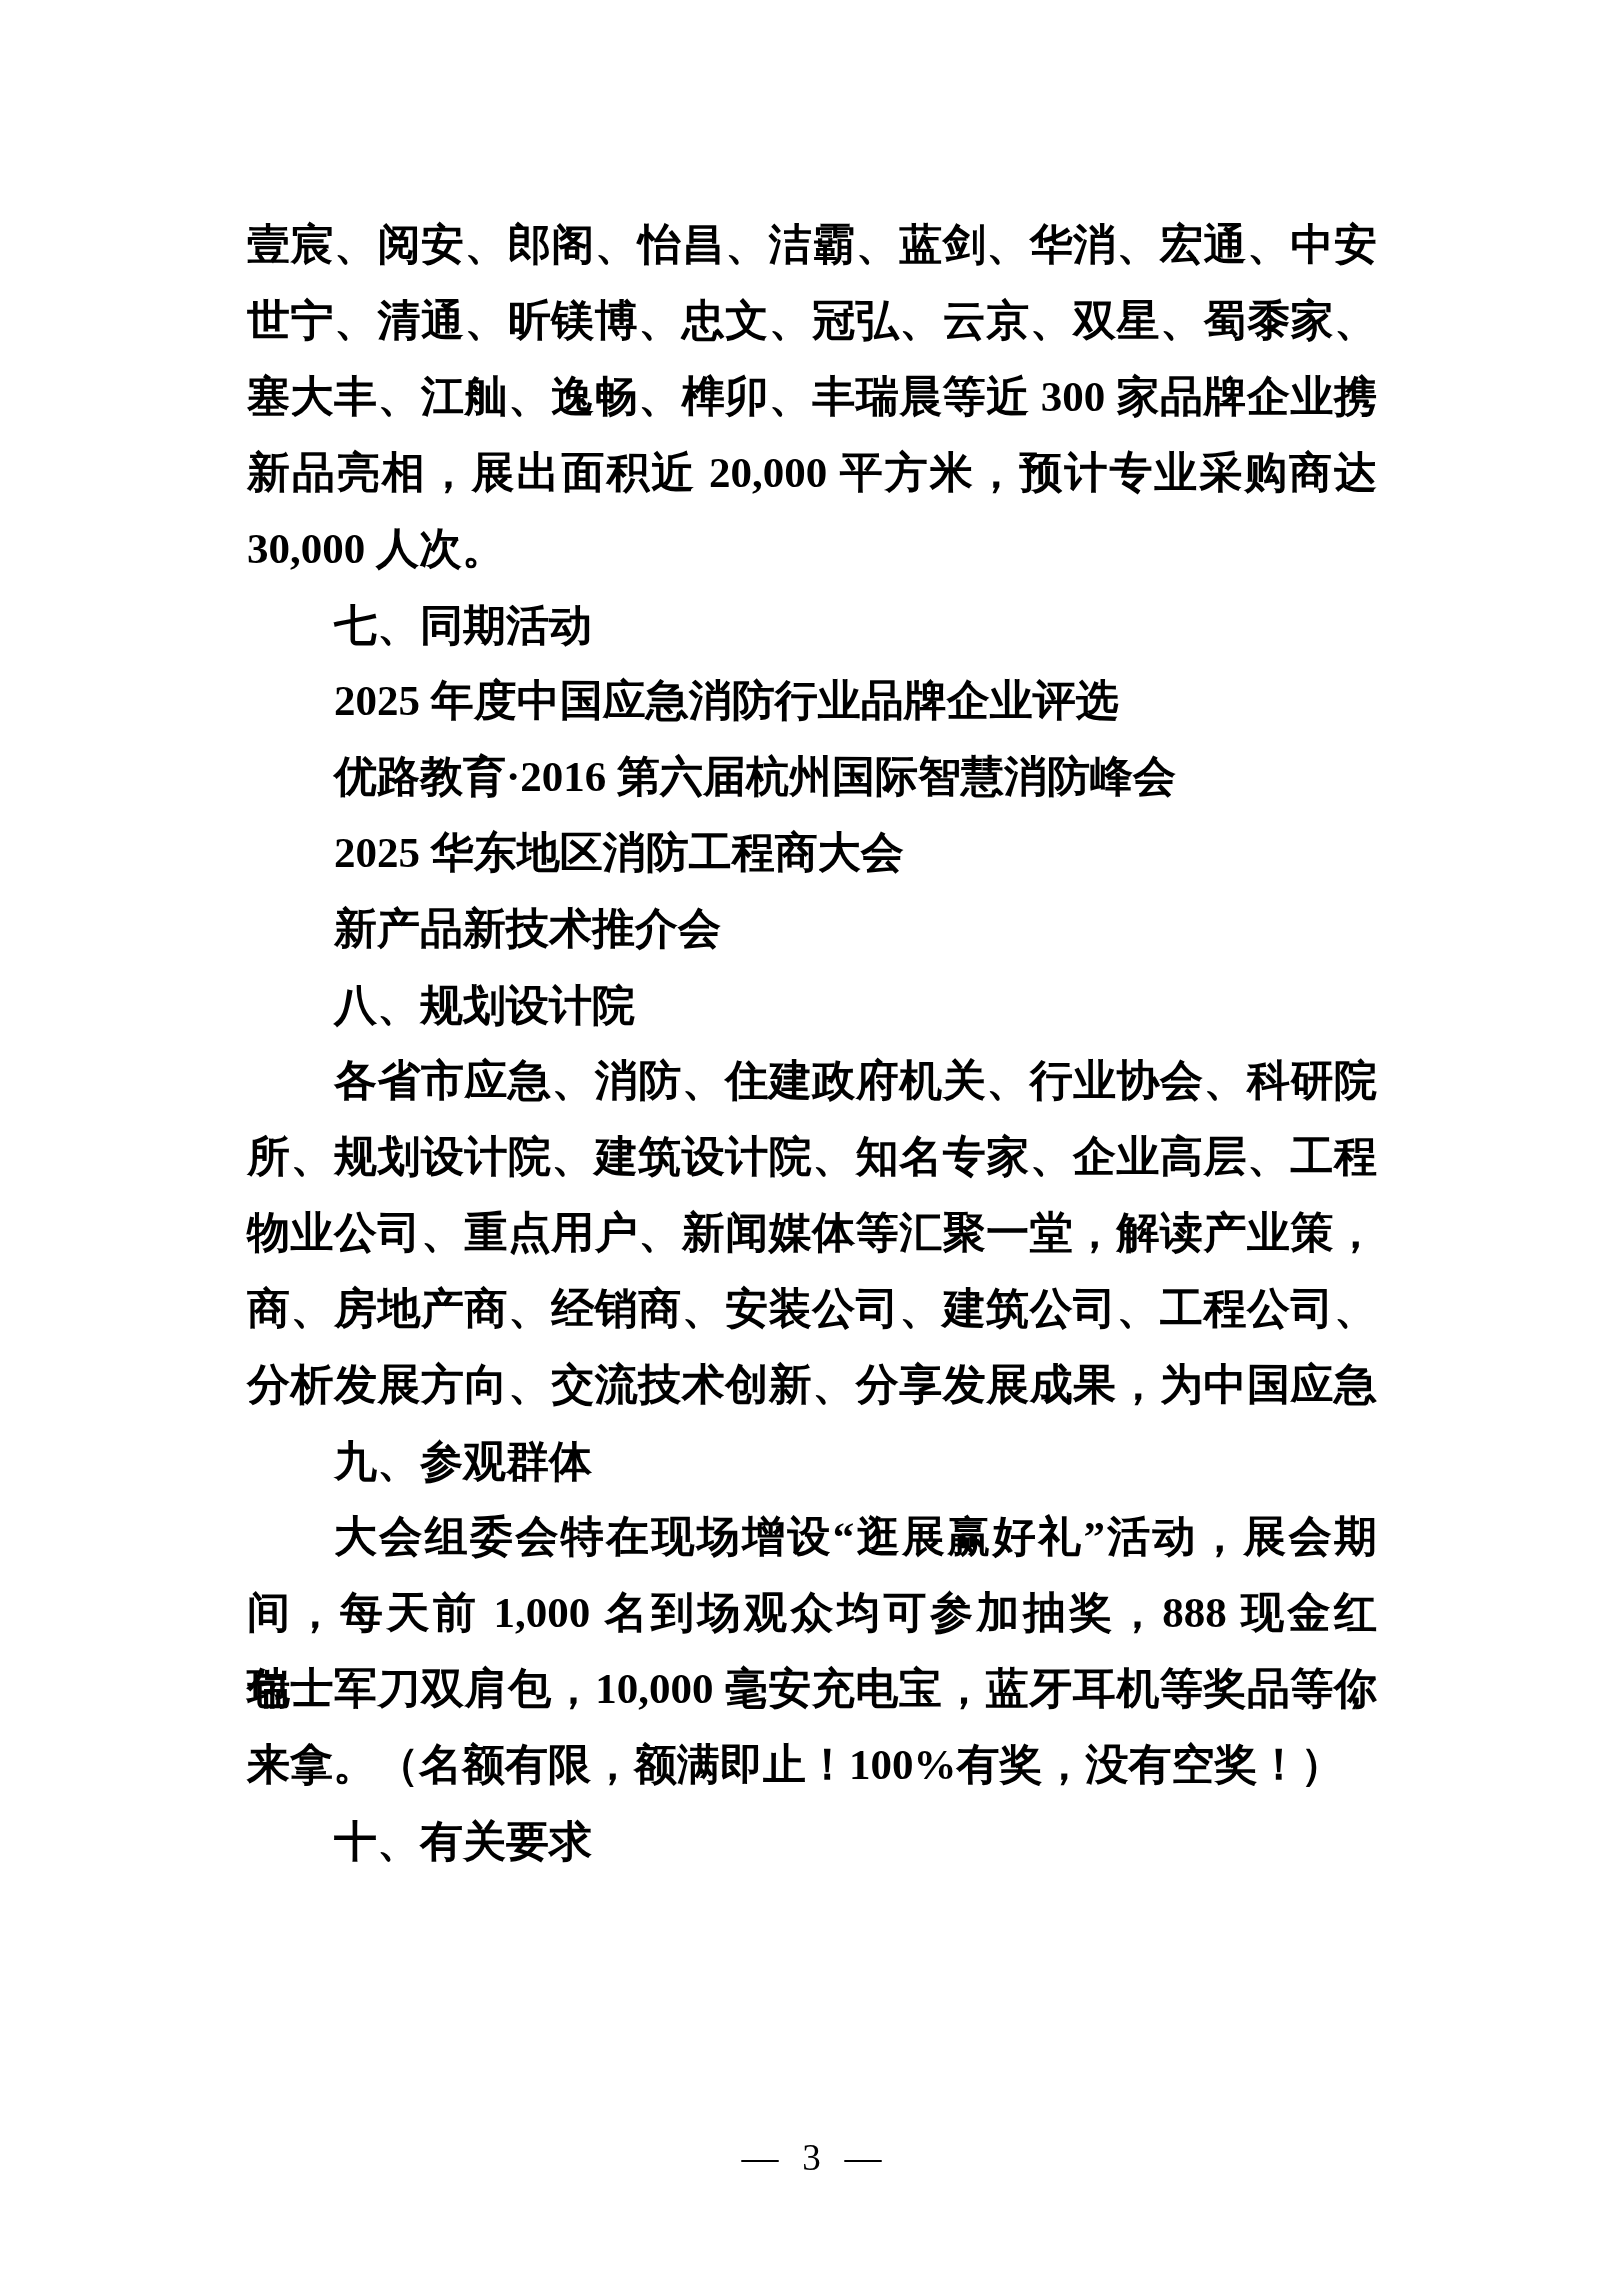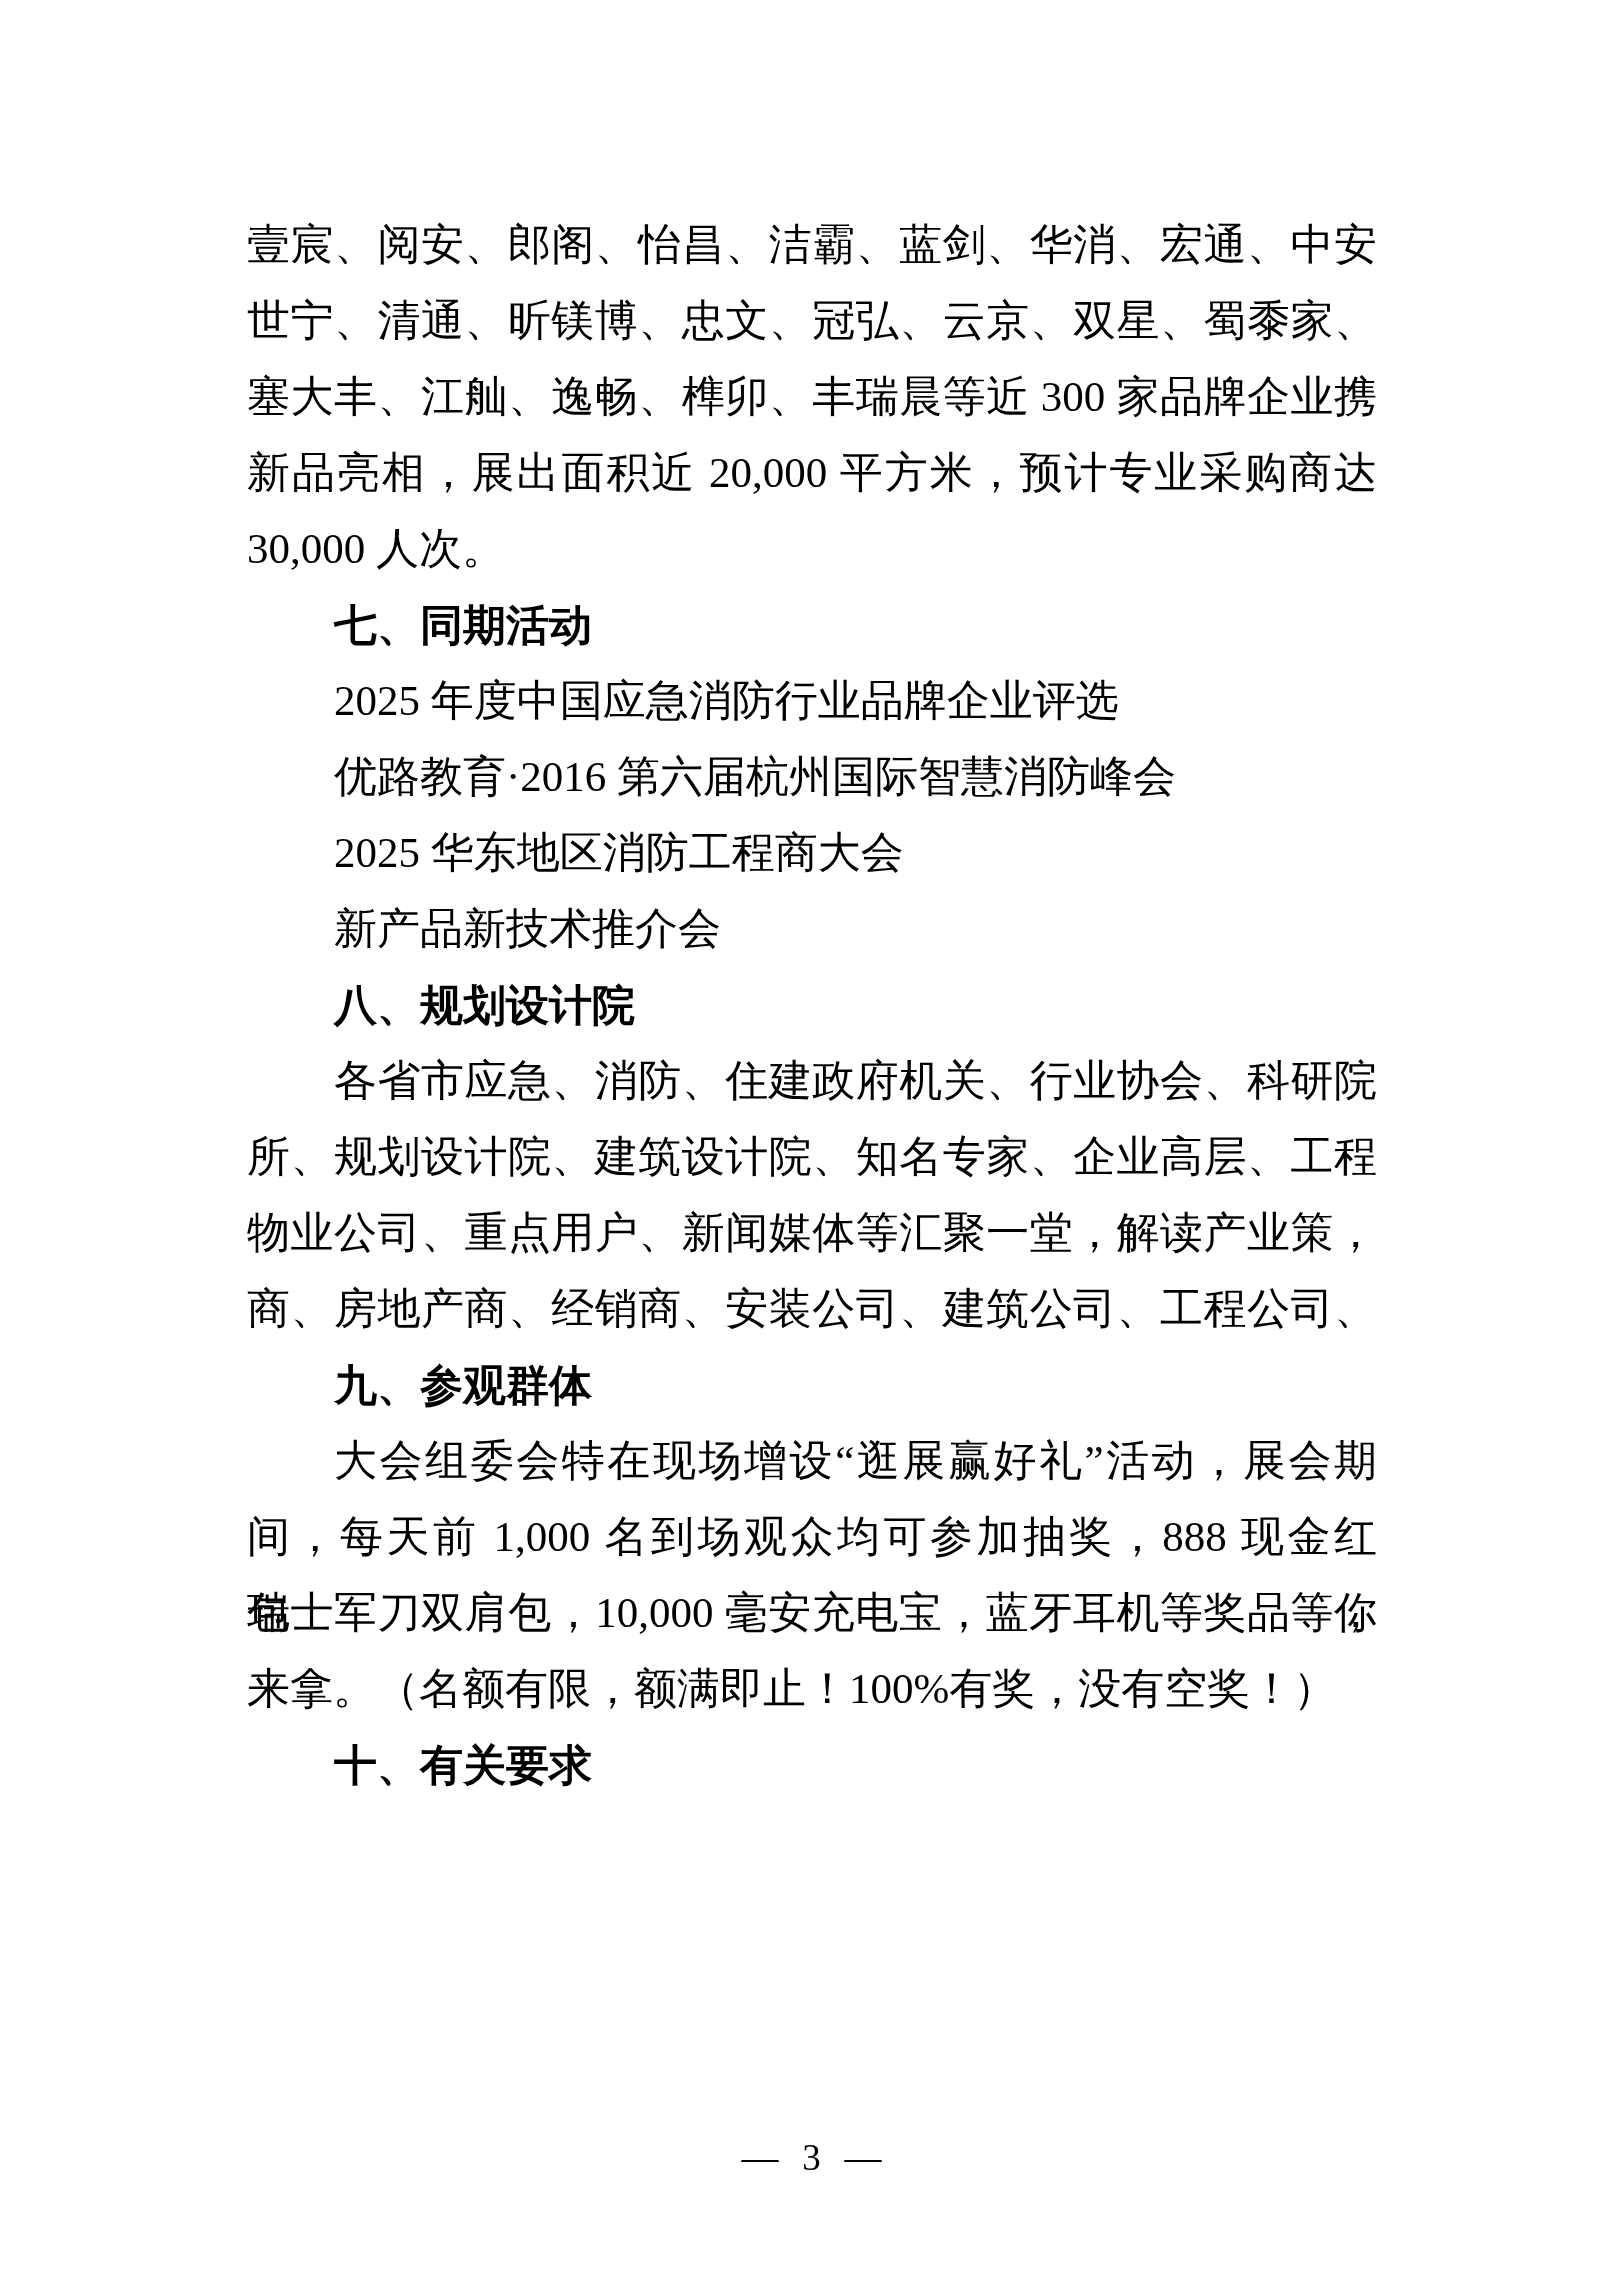--- a/index.html
+++ b/index.html
@@ -20,20 +20,21 @@
     left: 247px;
     top: 207px;
     width: 1130px;
   }
   .line {
     height: 76px;
     line-height: 76px;
     font-size: 43px;
     font-family: "Liberation Serif", "DejaVu Serif", serif;
     color: #000000;
+    font-weight: bold;
   }
   .just {
     text-align: justify;
     text-align-last: justify;
   }
   .indent {
     text-indent: 87px;
   }
   .heading {
     font-family: "Liberation Sans", "DejaVu Sans", sans-serif;
@@ -65,20 +66,21 @@
     <div class="line heading indent">七、同期活动</div>
     <div class="line indent">2025 年度中国应急消防行业品牌企业评选</div>
     <div class="line indent">优路教育·2016 第六届杭州国际智慧消防峰会</div>
     <div class="line indent">2025 华东地区消防工程商大会</div>
     <div class="line indent">新产品新技术推介会</div>
     <div class="line heading indent">八、规划设计院</div>
     <div class="line just indent">各省市应急、消防、住建政府机关、行业协会、科研院</div>
     <div class="line just">所、规划设计院、建筑设计院、知名专家、企业高层、工程</div>
     <div class="line just">物业公司、重点用户、新闻媒体等汇聚一堂，解读产业策，</div>
     <div class="line just">商、房地产商、经销商、安装公司、建筑公司、工程公司、</div>
+    <div class="line just">分析发展方向、交流技术创新、分享发展成果，为中国应急</div>
     <div class="line heading indent">九、参观群体</div>
     <div class="line just indent">大会组委会特在现场增设“逛展赢好礼”活动，展会期</div>
     <div class="line just">间，每天前 1,000 名到场观众均可参加抽奖，888 现金红包，</div>
     <div class="line just">瑞士军刀双肩包，10,000 毫安充电宝，蓝牙耳机等奖品等你</div>
     <div class="line">来拿。（名额有限，额满即止！100%有奖，没有空奖！）</div>
     <div class="line heading indent">十、有关要求</div>
   </div>
   <div class="pagenum">— 3 —</div>
 </div>
 

